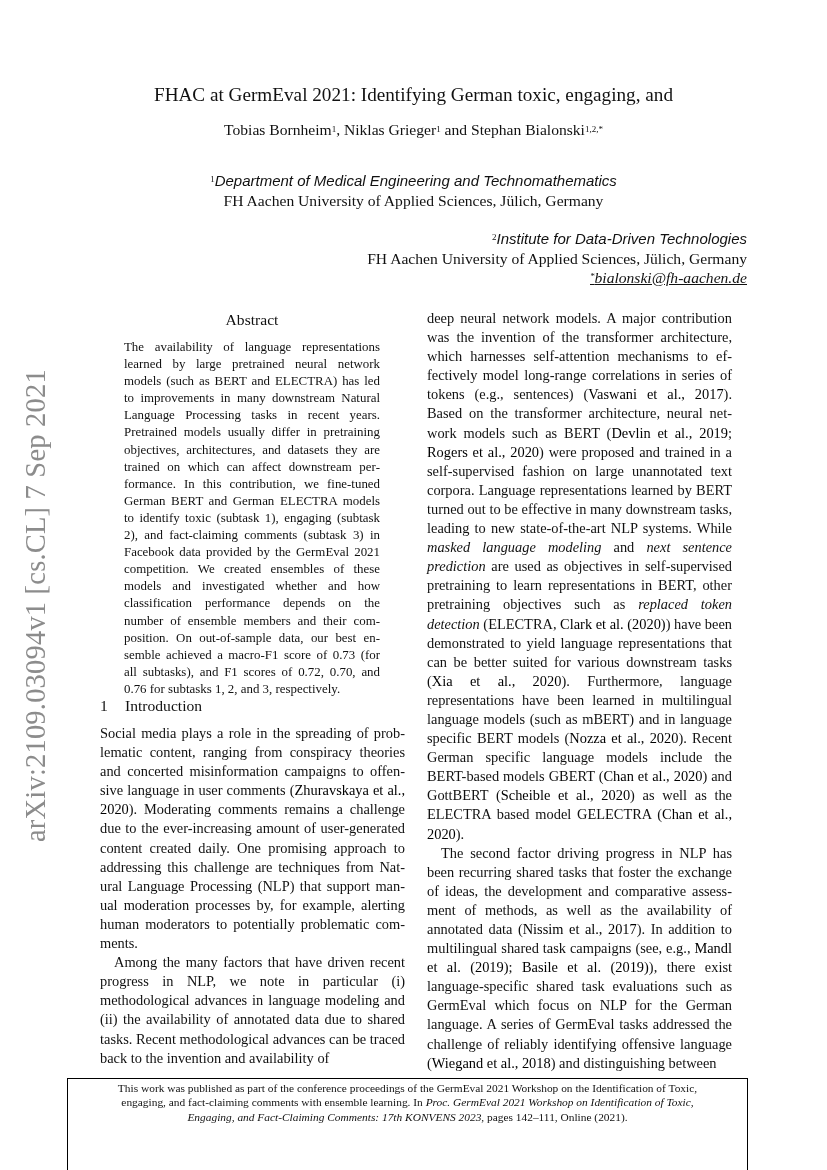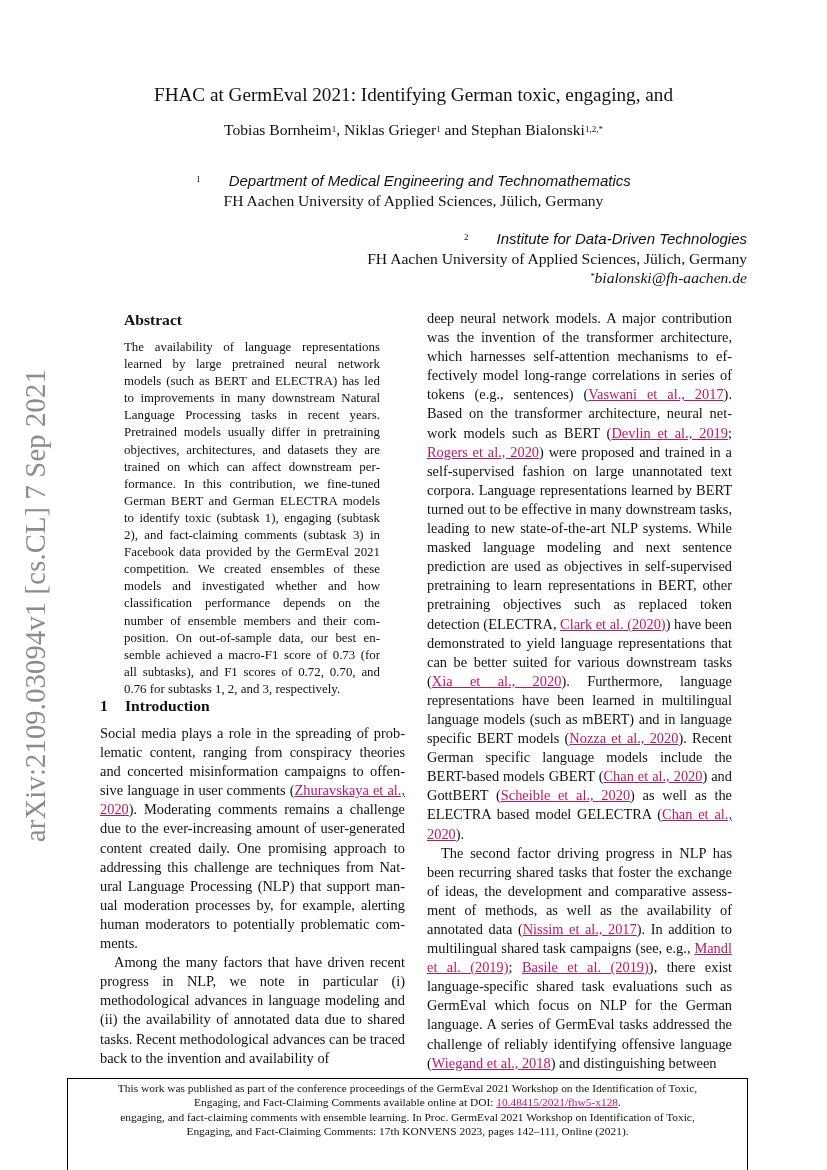--- a/index.html
+++ b/index.html
@@ -4,38 +4,38 @@
 <style>
   html, body { margin:0; padding:0; background:#ffffff; }
   body { width:827px; height:1170px; position:relative; overflow:hidden;
          font-family:"Liberation Serif", "DejaVu Serif", serif; color:#111; }
   .title { position:absolute; left:80px; width:667px; top:84px; text-align:center;
            font-weight:normal; font-size:19.2px; line-height:22px; }
   .authors { position:absolute; left:80px; width:667px; top:121px; text-align:center;
              font-size:15.6px; line-height:18px; }
   .affil { position:absolute; left:80px; width:667px; text-align:center;
            font-size:15.6px; line-height:19.5px; }
-  .affil .it { font-family:"Liberation Sans", sans-serif; font-style:italic; font-size:15px;margin-left:28px; }
-  .affil .em { font-style:italic; }
+  .affil .it { font-family:"Liberation Sans", sans-serif; font-size:15px; }
+  .affil .em { font-style:italic;text-decoration:underline; }
   sup { font-size:9px; vertical-align:top; position:relative; top:-1px; }
   .arxiv { position:absolute; left:20px; top:842px; width:480px; height:40px;
            transform-origin:0 0; transform:rotate(-90deg);
            font-size:28.5px; color:#8c8c8c; white-space:nowrap; letter-spacing:0.2px; }
-  .abs-head { position:absolute; left:124px; width:256px; top:311px; 
-              font-weight:bold; font-size:15.6px; }
+  .abs-head { position:absolute; left:124px; width:256px; top:311px; text-align:center;
+              font-weight:normal; font-size:15.6px; }
   .abs-body { position:absolute; left:124px; width:256px; top:339px;
               font-size:12.9px; line-height:17.1px; text-align:justify; hyphens:manual; }
-  .sec-head { position:absolute; left:100px; top:697px; font-weight:bold; font-size:15.6px; }
+  .sec-head { position:absolute; left:100px; top:697px; font-weight:normal; font-size:15.6px; }
   .sec-head .num { display:inline-block; width:25px; }
   .col { position:absolute; width:305px; font-size:14.4px; line-height:19.1px;
          text-align:justify; }
   .col p { margin:0; }
   .col p.indent { text-indent:14px; }
-  .cite { color:#be185d;text-decoration:underline; }
-  .it { }
+  .cite { color:#000000; }
+  .it { font-style:italic; }
   .footer { position:absolute; left:67px; top:1078px; width:681px; height:97px;
             border:1px solid #000; box-sizing:border-box; text-align:center;
             font-size:11.4px; line-height:14.3px; padding-top:2px; }
 </style>
 </head>
 <body>
 
 <div class="title">
   <div>FHAC at GermEval 2021: Identifying German toxic, engaging, and</div>
 </div>
@@ -69,16 +69,15 @@
   <p class="indent">Among the many factors that have driven re­cent progress in NLP, we note in particular (i) methodological advances in language modeling and (ii) the availability of annotated data due to shared tasks. Recent methodological advances can be traced back to the invention and availability of</p>
 </div>
 
 <div class="col" style="left:427px; top:309px;">
   <p><span>deep neural network models. A major contribution was the invention of the transformer architecture, which harnesses self-attention mechanisms to ef­fectively model long-range correlations in series of tokens (e.g., sentences) (</span><span class="cite">Vaswani et al., 2017</span><span>). Based on the transformer architecture, neural net­work models such as BERT (</span><span class="cite">Devlin et al., 2019</span><span>; </span><span class="cite">Rogers et al., 2020</span><span>) were proposed and trained in a self-supervised fashion on large unannotated text corpora. Language representations learned by BERT turned out to be effective in many down­stream tasks, leading to new state-of-the-art NLP systems. While </span><span class="it">masked language modeling</span><span> and </span><span class="it">next sentence prediction</span><span> are used as objectives in self-supervised pretraining to learn representa­tions in BERT, other pretraining objectives such as </span><span class="it">replaced token detection</span><span> (ELECTRA, </span><span class="cite">Clark et al. (2020)</span><span>) have been demonstrated to yield language representations that can be better suited for various downstream tasks (</span><span class="cite">Xia et al., 2020</span><span>). Furthermore, language representations have been learned in mul­tilingual language models (such as mBERT) and in language specific BERT models (</span><span class="cite">Nozza et al., 2020</span><span>). Recent German specific language models in­clude the BERT-based models GBERT (</span><span class="cite">Chan et al., 2020</span><span>) and GottBERT (</span><span class="cite">Scheible et al., 2020</span><span>) as well as the ELECTRA based model GELECTRA (</span><span class="cite">Chan et al., 2020</span><span>).</span></p>
   <p class="indent"><span>The second factor driving progress in NLP has been recurring shared tasks that foster the exchange of ideas, the development and comparative assess­ment of methods, as well as the availability of annotated data (</span><span class="cite">Nissim et al., 2017</span><span>). In addition to multilingual shared task campaigns (see, e.g., </span><span class="cite">Mandl et al. (2019)</span><span>; </span><span class="cite">Basile et al. (2019)</span><span>), there ex­ist language-specific shared task evaluations such as GermEval which focus on NLP for the German language. A series of GermEval tasks addressed the challenge of reliably identifying offensive language (</span><span class="cite">Wiegand et al., 2018</span><span>) and distinguishing between</span></p>
 </div>
 
 <div class="footer">
   <div>This work was published as part of the conference proceedings of the GermEval 2021 Workshop on the Identification of Toxic,</div>
-  <div><span>Engaging, and Fact-Claiming Comments available online at DOI: </span><span class="cite">10.48415/2021/fhw5-x128</span><span>.</span></div>
   <div><span>engaging, and fact-claiming comments with ensemble learning. In </span><span class="it">Proc. GermEval 2021 Workshop on Identification of Toxic,</span></div>
   <div><span class="it">Engaging, and Fact-Claiming Comments: 17th KONVENS 2023</span><span>, pages 142–111, Online (2021).</span></div>
 </div>
 
 </body></html>

